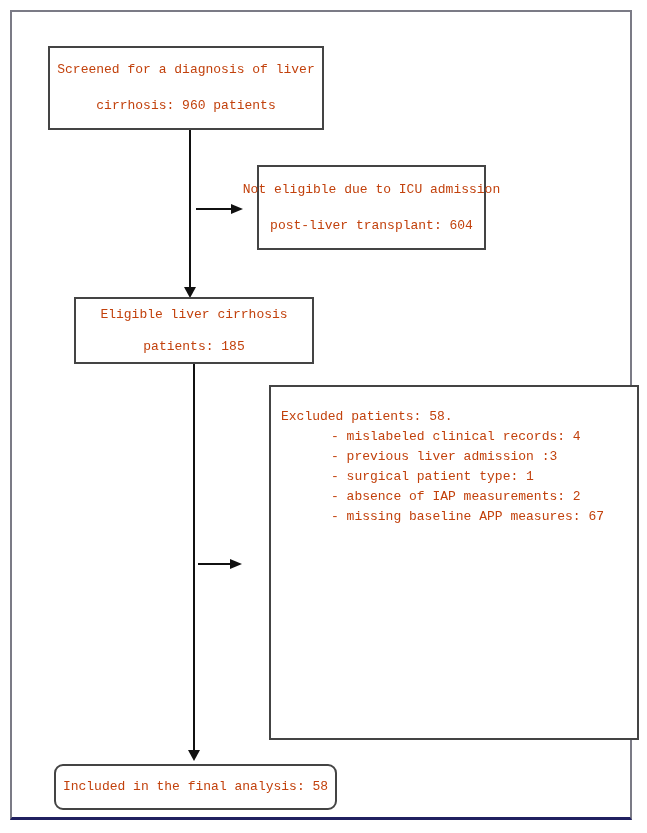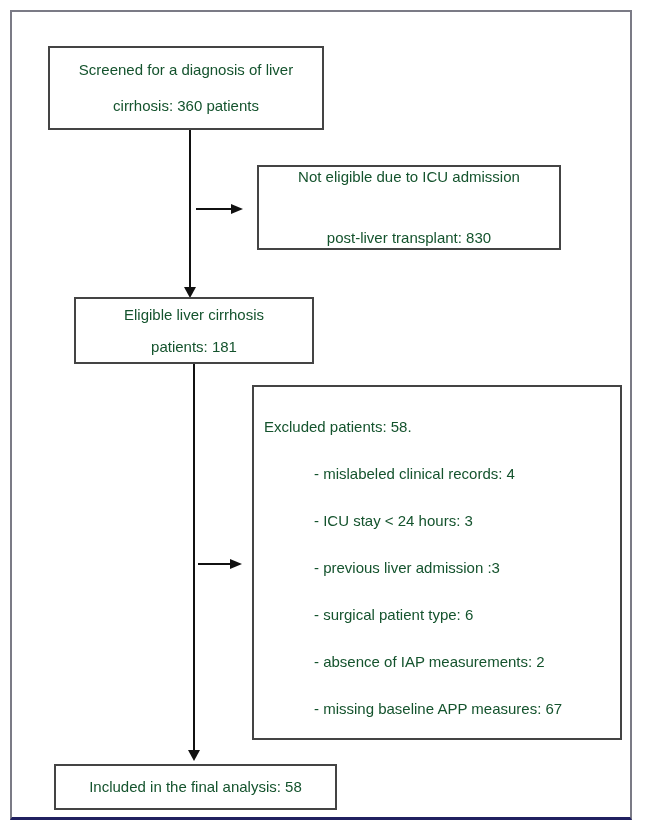--- a/index.html
+++ b/index.html
@@ -5,23 +5,23 @@
   html, body {
     margin: 0;
     padding: 0;
     background: #ffffff;
   }
   #canvas {
     position: relative;
     width: 647px;
     height: 833px;
     background: #ffffff;
-    font-family: Liberation Sans, sans-serif;
-    color: #14532d;
-    font-size: 15px;
+    font-family: Liberation Mono, monospace;
+    color: #c2410c;
+    font-size: 13px;
     overflow: hidden;
   }
   #frame {
     position: absolute;
     left: 10px;
     top: 10px;
     width: 622px;
     height: 810px;
     border: 2px solid #7b7b86;
     border-bottom: 3px solid #202060;
@@ -39,33 +39,32 @@
     flex-direction: column;
     align-items: center;
     justify-content: center;
   }
   .line {
     text-align: center;
     line-height: 20px;
     white-space: nowrap;
   }
   #box-screened      { left: 36px;  top: 34px;  width: 276px; height: 84px; gap: 16px; }
-  #box-not-eligible  { left: 245px; top: 153px; width: 304px; height: 85px; gap: 16px; justify-content: space-between; }
+  #box-not-eligible  { left: 245px; top: 153px; width: 229px; height: 85px; gap: 16px; }
   #box-eligible      { left: 62px;  top: 285px; width: 240px; height: 67px; gap: 12px; }
-  #box-included      { left: 42px;  top: 752px; width: 283px; height: 46px; }
+  #box-included      { left: 42px;  top: 752px; width: 283px; height: 46px; border-radius: 9px; }
   #box-excluded {
-    left: 240px; top: 373px; width: 370px; height: 355px;
-    padding: 30px 10px;
+    left: 257px; top: 373px; width: 370px; height: 355px;
+    padding: 20px 10px;
   }
   #box-excluded .excl-title {
     line-height: 20px;
     text-align: left;
   }
   #box-excluded .excl-item {
-    margin-top: 27px;
     padding-left: 50px;
     line-height: 20px;
     text-align: left;
     white-space: nowrap;
   }
   .vline {
     position: absolute;
     width: 2px;
     background: #111111;
   }
@@ -98,51 +97,50 @@
   #hhead2 { left: 218px; top: 547px; }
 </style>
 </head>
 <body>
 
 <div id="canvas">
   <div id="frame">
 
     <div class="box centered" id="box-screened">
       <div class="line">Screened for a diagnosis of liver</div>
-      <div class="line">cirrhosis: 360 patients</div>
+      <div class="line">cirrhosis: 960 patients</div>
     </div>
 
     <div class="vline" id="vline1"></div>
     <div class="head-down" id="vhead1"></div>
 
     <div class="hline" id="hline1"></div>
     <div class="head-right" id="hhead1"></div>
 
     <div class="box centered" id="box-not-eligible">
       <div class="line">Not eligible due to ICU admission</div>
-      <div class="line">post-liver transplant: 830</div>
+      <div class="line">post-liver transplant: 604</div>
     </div>
 
     <div class="box centered" id="box-eligible">
       <div class="line">Eligible liver cirrhosis</div>
-      <div class="line">patients: 181</div>
+      <div class="line">patients: 185</div>
     </div>
 
     <div class="vline" id="vline2"></div>
     <div class="head-down" id="vhead2"></div>
 
     <div class="hline" id="hline2"></div>
     <div class="head-right" id="hhead2"></div>
 
     <div class="box" id="box-excluded">
       <div class="excl-title">Excluded patients: 58.</div>
       <div class="excl-item">- mislabeled clinical records: 4</div>
-      <div class="excl-item">- ICU stay &lt; 24 hours: 3</div>
       <div class="excl-item">- previous liver admission :3</div>
-      <div class="excl-item">- surgical patient type: 6</div>
+      <div class="excl-item">- surgical patient type: 1</div>
       <div class="excl-item">- absence of IAP measurements: 2</div>
       <div class="excl-item">- missing baseline APP measures: 67</div>
     </div>
 
     <div class="box centered" id="box-included">
       <div class="line">Included in the final analysis: 58</div>
     </div>
 
   </div>
 </div>

